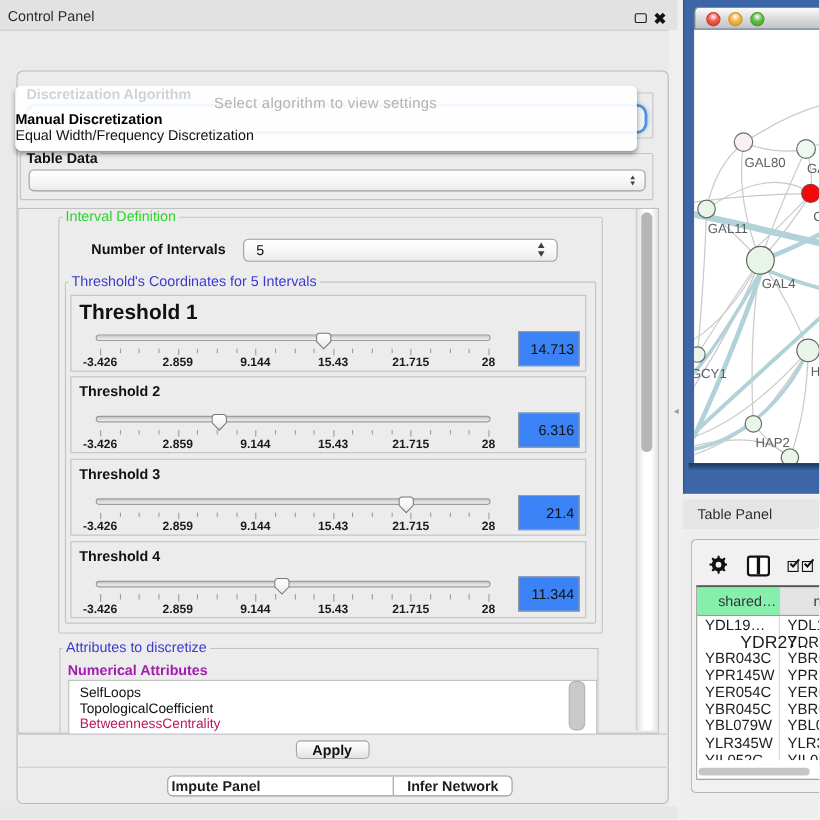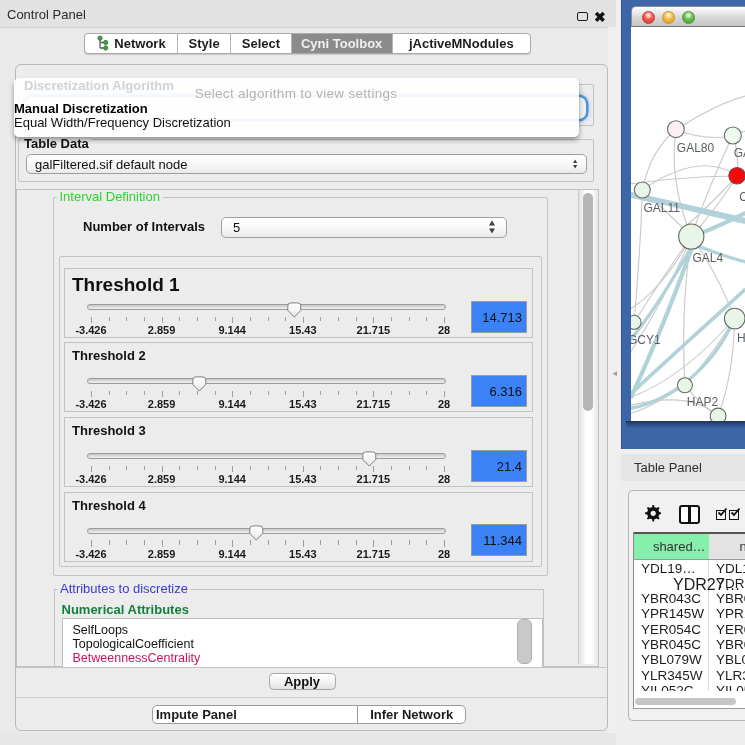--- a/index.html
+++ b/index.html
@@ -26,52 +26,40 @@
 </style></head><body>
 <div id="app">
 
 <div class="ab" style="left:0;top:0;width:616px;height:733px;background:#eaeaea;"></div>
 <div class="ab" style="left:0;top:0;width:616px;height:27px;background:#e2e2e2;border-bottom:1px solid #cfcfcf;"></div>
 <div class="ab" style="left:7px;top:7px;font-size:13px;color:#2b2b2b;">Control Panel</div>
 <div class="ab" style="left:577px;top:12px;width:9px;height:7px;border:1.6px solid #1a1a1a;border-radius:2px;"></div>
 <div class="ab" style="left:594px;top:9px;font-size:14px;font-weight:bold;color:#111;">✖</div>
 <div class="ab" style="left:608px;top:27px;width:13px;height:718px;background:#efefef;"></div>
 <div class="ab" style="left:0;top:733px;width:616px;height:12px;background:#e7e7e7;"></div>
-<div class="ab" style="left:84px;top:32.5px;width:445px;height:19px;background:#fff;border:1px solid #ababab;border-radius:4px;display:flex;overflow:hidden;box-shadow:0 1px 1px rgba(0,0,0,0.15);">
-<div class="seg" style="width:93px;font-weight:600;"><svg width="14" height="16" viewBox="0 0 14 16" style="margin-right:4px;">
-          <path d="M4 5 L4 13 M4 7.5 L8 7.5 M4 13 L8 13" stroke="#5c5c6e" stroke-width="1.3" fill="none"></path>
-          <circle cx="4" cy="3.2" r="2.15" fill="#3fa03f" stroke="#2d7a2d" stroke-width="0.8"></circle>
-          <circle cx="9.7" cy="7.5" r="2.15" fill="#3fa03f" stroke="#2d7a2d" stroke-width="0.8"></circle>
-          <circle cx="9.7" cy="13" r="2.15" fill="#3fa03f" stroke="#2d7a2d" stroke-width="0.8"></circle>
-        </svg>Network</div>
-<div class="seg" style="width:53px;border-left:1px solid #b5b5b5;font-weight:600;">Style</div>
-<div class="seg" style="width:60px;border-left:1px solid #b5b5b5;font-weight:600;">Select</div>
-<div class="seg" style="width:101px;background:#8b8b8b;color:#f0f0f0;border-left:1px solid #b5b5b5;font-weight:600;">Cyni Toolbox</div>
-<div class="seg" style="width:139px;border-left:1px solid #b5b5b5;font-weight:600;">jActiveMNodules</div>
-</div>
 <div class="ab" style="left:15px;top:64px;width:591px;height:665px;background:#ececec;border:1px solid #b9b9b9;border-radius:6px;"></div>
 <div class="ab" style="left:17.5px;top:83.5px;width:574px;height:40.5px;border:1px solid #c3c3c3;border-radius:2px;"></div>
 <div class="ab" style="left:25px;top:96.5px;width:561px;height:22px;border-radius:7px;background:#eef1f4;box-shadow:0 0 0 2.5px #4f92d8, 0 0 5px 2px rgba(90,150,215,0.65);"></div>
 <div class="ab" style="left:17.5px;top:138.8px;width:574px;height:41px;border:1px solid #c3c3c3;border-radius:2px;"></div>
 <div class="gbl" style="left:21px;top:137px;color:#111;background:#ececec;">Table Data</div>
 <div class="combo" style="left:26px;top:154px;width:559px;height:18px;">
-      <div class="tx">galFiltered.sif default node</div>
       <div class="stepper" style="right:6px;transform:translateY(-50%) scale(0.7);"></div>
     </div>
 <div class="ab" style="left:15.5px;top:188.5px;width:581px;height:476px;border:1px solid #c0c0c0;background:#ececec;"></div>
 <div class="ab" style="left:577.5px;top:189.5px;width:18px;height:474px;background:linear-gradient(90deg,#e2e2e2,#ffffff 40%,#ffffff 70%,#e8e8e8);border-left:1px solid #c9c9c9;"></div>
 <div class="ab" style="left:583px;top:193px;width:10px;height:218px;background:#b6b6b6;border-radius:5px;"></div>
 <div class="ab" style="left:52.5px;top:196.5px;width:493px;height:377px;border:1px solid #c3c3c3;border-radius:2px;"></div>
 <div class="gbl" style="left:56.5px;top:190px;color:#2bd52b;font-weight:normal;font-size:13px;">Interval Definition</div>
 <div class="ab" style="left:83px;top:219px;font-size:13px;font-weight:bold;color:#111;">Number of Intervals</div>
 <div class="combo" style="left:221px;top:216.5px;width:284px;height:19px;">
       <div class="tx" style="left:11px;">5</div>
       <div class="stepper" style="right:9px;"></div>
     </div>
 <div class="ab" style="left:59px;top:255.5px;width:481px;height:309px;border:1px solid #c3c3c3;border-radius:2px;"></div>
+<div class="gbl" style="left:62px;top:249px;color:#3a3ad0;font-weight:normal;font-size:13px;">Threshold's Coordinates for 5 Intervals</div>
 <div class="tpanel" style="left:64px;top:268.0px;width:466.5px;height:68px;"></div>
 <div class="ab" style="left:72px;top:274.0px;font-size:19px;font-weight:bold;color:#111;">Threshold 1</div>
 <div class="groove" style="left:87px;top:304.0px;width:357px;"></div>
 <div class="tick" style="left:91.0px;top:316.5px;height:6.5px;"></div>
 <div class="tick" style="left:108.7px;top:316.5px;height:4.5px;"></div>
 <div class="tick" style="left:126.3px;top:316.5px;height:4.5px;"></div>
 <div class="tick" style="left:143.9px;top:316.5px;height:4.5px;"></div>
 <div class="tick" style="left:161.6px;top:316.5px;height:6.5px;"></div>
 <div class="tick" style="left:179.2px;top:316.5px;height:4.5px;"></div>
 <div class="tick" style="left:196.9px;top:316.5px;height:4.5px;"></div>
@@ -232,21 +220,21 @@
           <stop offset="0.55" stop-color="#f4f4f4"></stop>
           <stop offset="1" stop-color="#e4e4e4"></stop>
         </linearGradient>
       </defs>
     </svg>
 <div class="vbox" style="left:471px;top:524.0px;width:54px;height:30px;">
       <div class="tx">11.344</div>
     </div>
 <div class="ab" style="left:54px;top:588.5px;width:488px;height:77px;border:1px solid #c3c3c3;border-bottom:none;"></div>
 <div class="gbl" style="left:57px;top:582px;color:#3a3ad0;font-weight:normal;font-size:13px;">Attributes to discretize</div>
-<div class="ab" style="left:61.5px;top:601.5px;font-size:13px;font-weight:bold;color:#15803d;text-align:center;">Numerical Attributes</div>
+<div class="ab" style="left:61.5px;top:601.5px;font-size:13px;font-weight:bold;color:#a21caf;text-align:center;">Numerical Attributes</div>
 <div class="ab" style="left:62px;top:617.5px;width:479px;height:48.5px;background:#fff;border:1px solid #bdbdbd;border-bottom:none;"></div>
 <div class="ab" style="left:72.5px;top:622.5px;font-size:12.5px;color:#111;">SelfLoops</div>
 <div class="ab" style="left:72.5px;top:636.7px;font-size:12.5px;color:#111;">TopologicalCoefficient</div>
 <div class="ab" style="left:72.5px;top:650.9px;font-size:12.5px;color:#be185d;">BetweennessCentrality</div>
 <div class="ab" style="left:516.5px;top:618.5px;width:13px;height:43px;background:#c9c9c9;border-radius:6px;border:1px solid #b0b0b0;"></div>
 <div class="ab" style="left:16px;top:666.5px;width:590px;border-top:1px solid #c6c6c6;"></div>
 <div class="ab" style="left:268.5px;top:672.5px;width:65px;height:15.5px;background:linear-gradient(#ffffff,#f2f2f2 55%,#e2e2e2);border:1px solid #a6a6a6;border-radius:4.5px;display:flex;align-items:center;justify-content:center;font-size:13px;font-weight:600;color:#111;">Apply</div>
 <div class="ab" style="left:16px;top:697px;width:590px;border-top:1px solid #cccccc;"></div>
 <div class="ab" style="left:152px;top:705px;width:312px;height:16.5px;background:#fff;border:1px solid #9c9c9c;border-radius:5px;display:flex;overflow:hidden;">
 <div class="seg" style="width:88px;font-weight:600;">Impute Panel</div>

